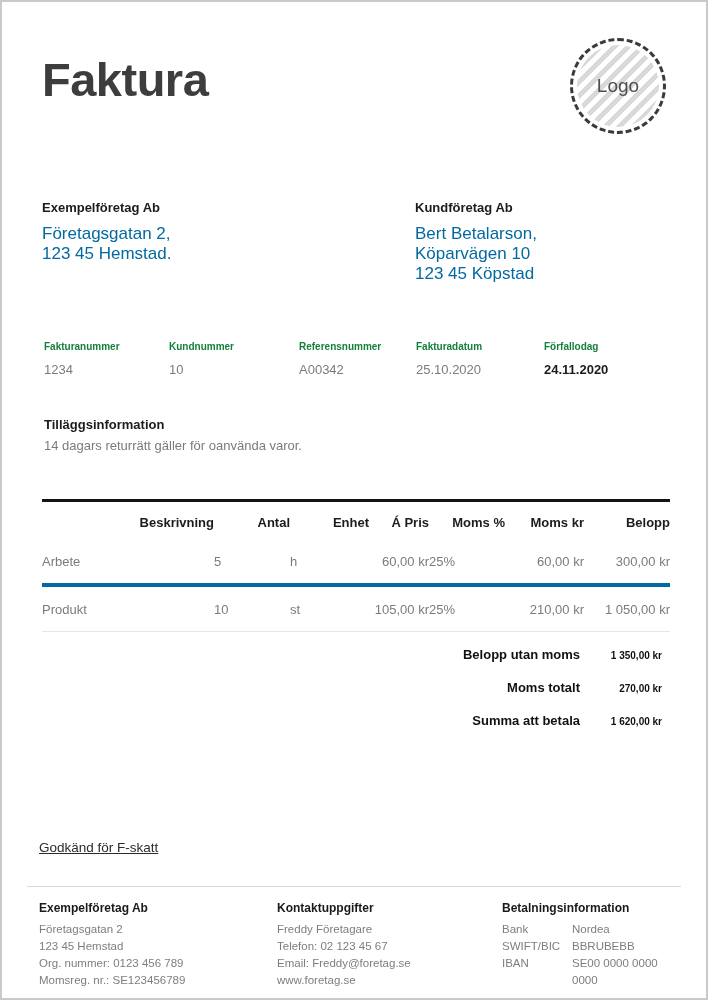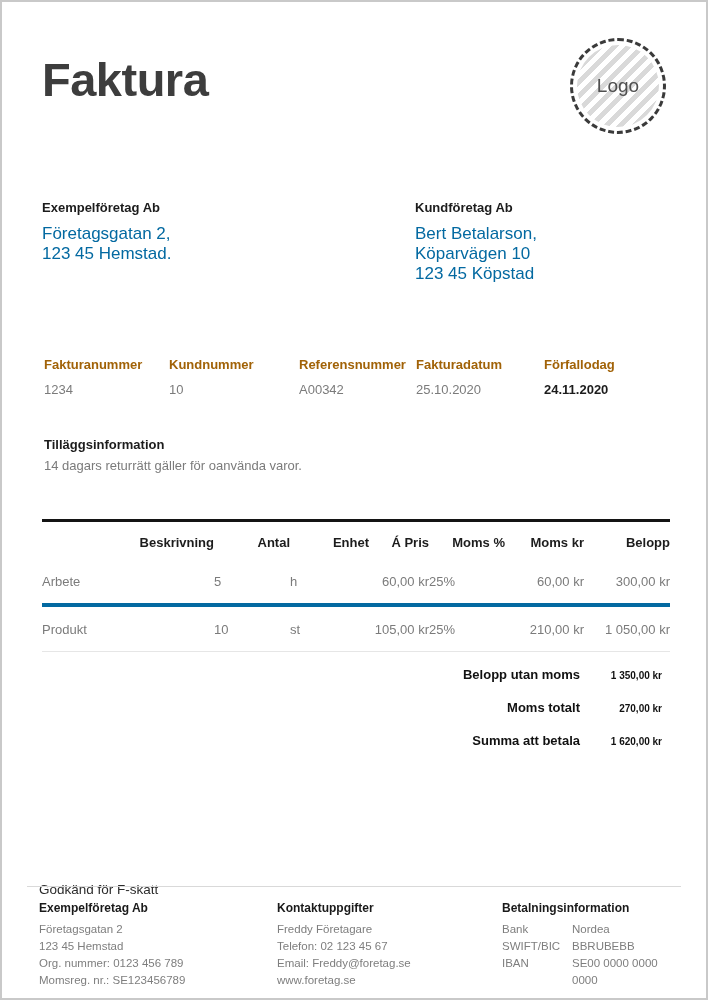--- a/index.html
+++ b/index.html
@@ -63,21 +63,21 @@
   
   .meta {
     display: flex;
     margin: 57px 40px 0 42px;
   }
   .meta-col { flex: 0 0 auto; }
   .meta-col:nth-child(1) { width: 125px; }
   .meta-col:nth-child(2) { width: 130px; }
   .meta-col:nth-child(3) { width: 117px; }
   .meta-col:nth-child(4) { width: 128px; }
-  .meta-label { font-size: 13px; font-weight: 700; color: #a16207; margin-top: 16px; }
+  .meta-label { font-size: 10px; font-weight: 700; color: #15803d; }
   .meta-value { font-size: 13px; color: #7b7b7b; margin-top: 10px; }
   .meta-col.due .meta-value { color: #1c1c1c; font-weight: 700; }
 
   
   .extra { margin: 40px 40px 0 42px; }
   .extra-label { font-size: 13px; font-weight: 700; color: #1c1c1c; }
   .extra-text { font-size: 13px; color: #7b7b7b; margin-top: 6px; }
 
   
   table.items {
@@ -113,21 +113,21 @@
   .total-row {
     display: flex;
     justify-content: flex-end;
     align-items: baseline;
     padding: 9px 8px 9px 0;
   }
   .total-label { font-size: 13px; font-weight: 700; color: #111; text-align: center; }
   .total-value { font-size: 10px; font-weight: 700; color: #111; width: 82px; text-align: right; white-space: nowrap; }
 
   
-  .fskatt { position: absolute; left: 37px; top: 880px; font-size: 13.5px; color: #2b2b2b; }
+  .fskatt { position: absolute; left: 37px; top: 838px; font-size: 13.5px; color: #2b2b2b; text-decoration: underline; }
 
   
   .footer-divider {
     position: absolute; left: 25px; right: 25px; top: 884px;
     border: 0; border-top: 1px solid #d9d9d9;
   }
   .footer {
     position: absolute; left: 37px; right: 20px; top: 899px;
     display: flex;
   }

